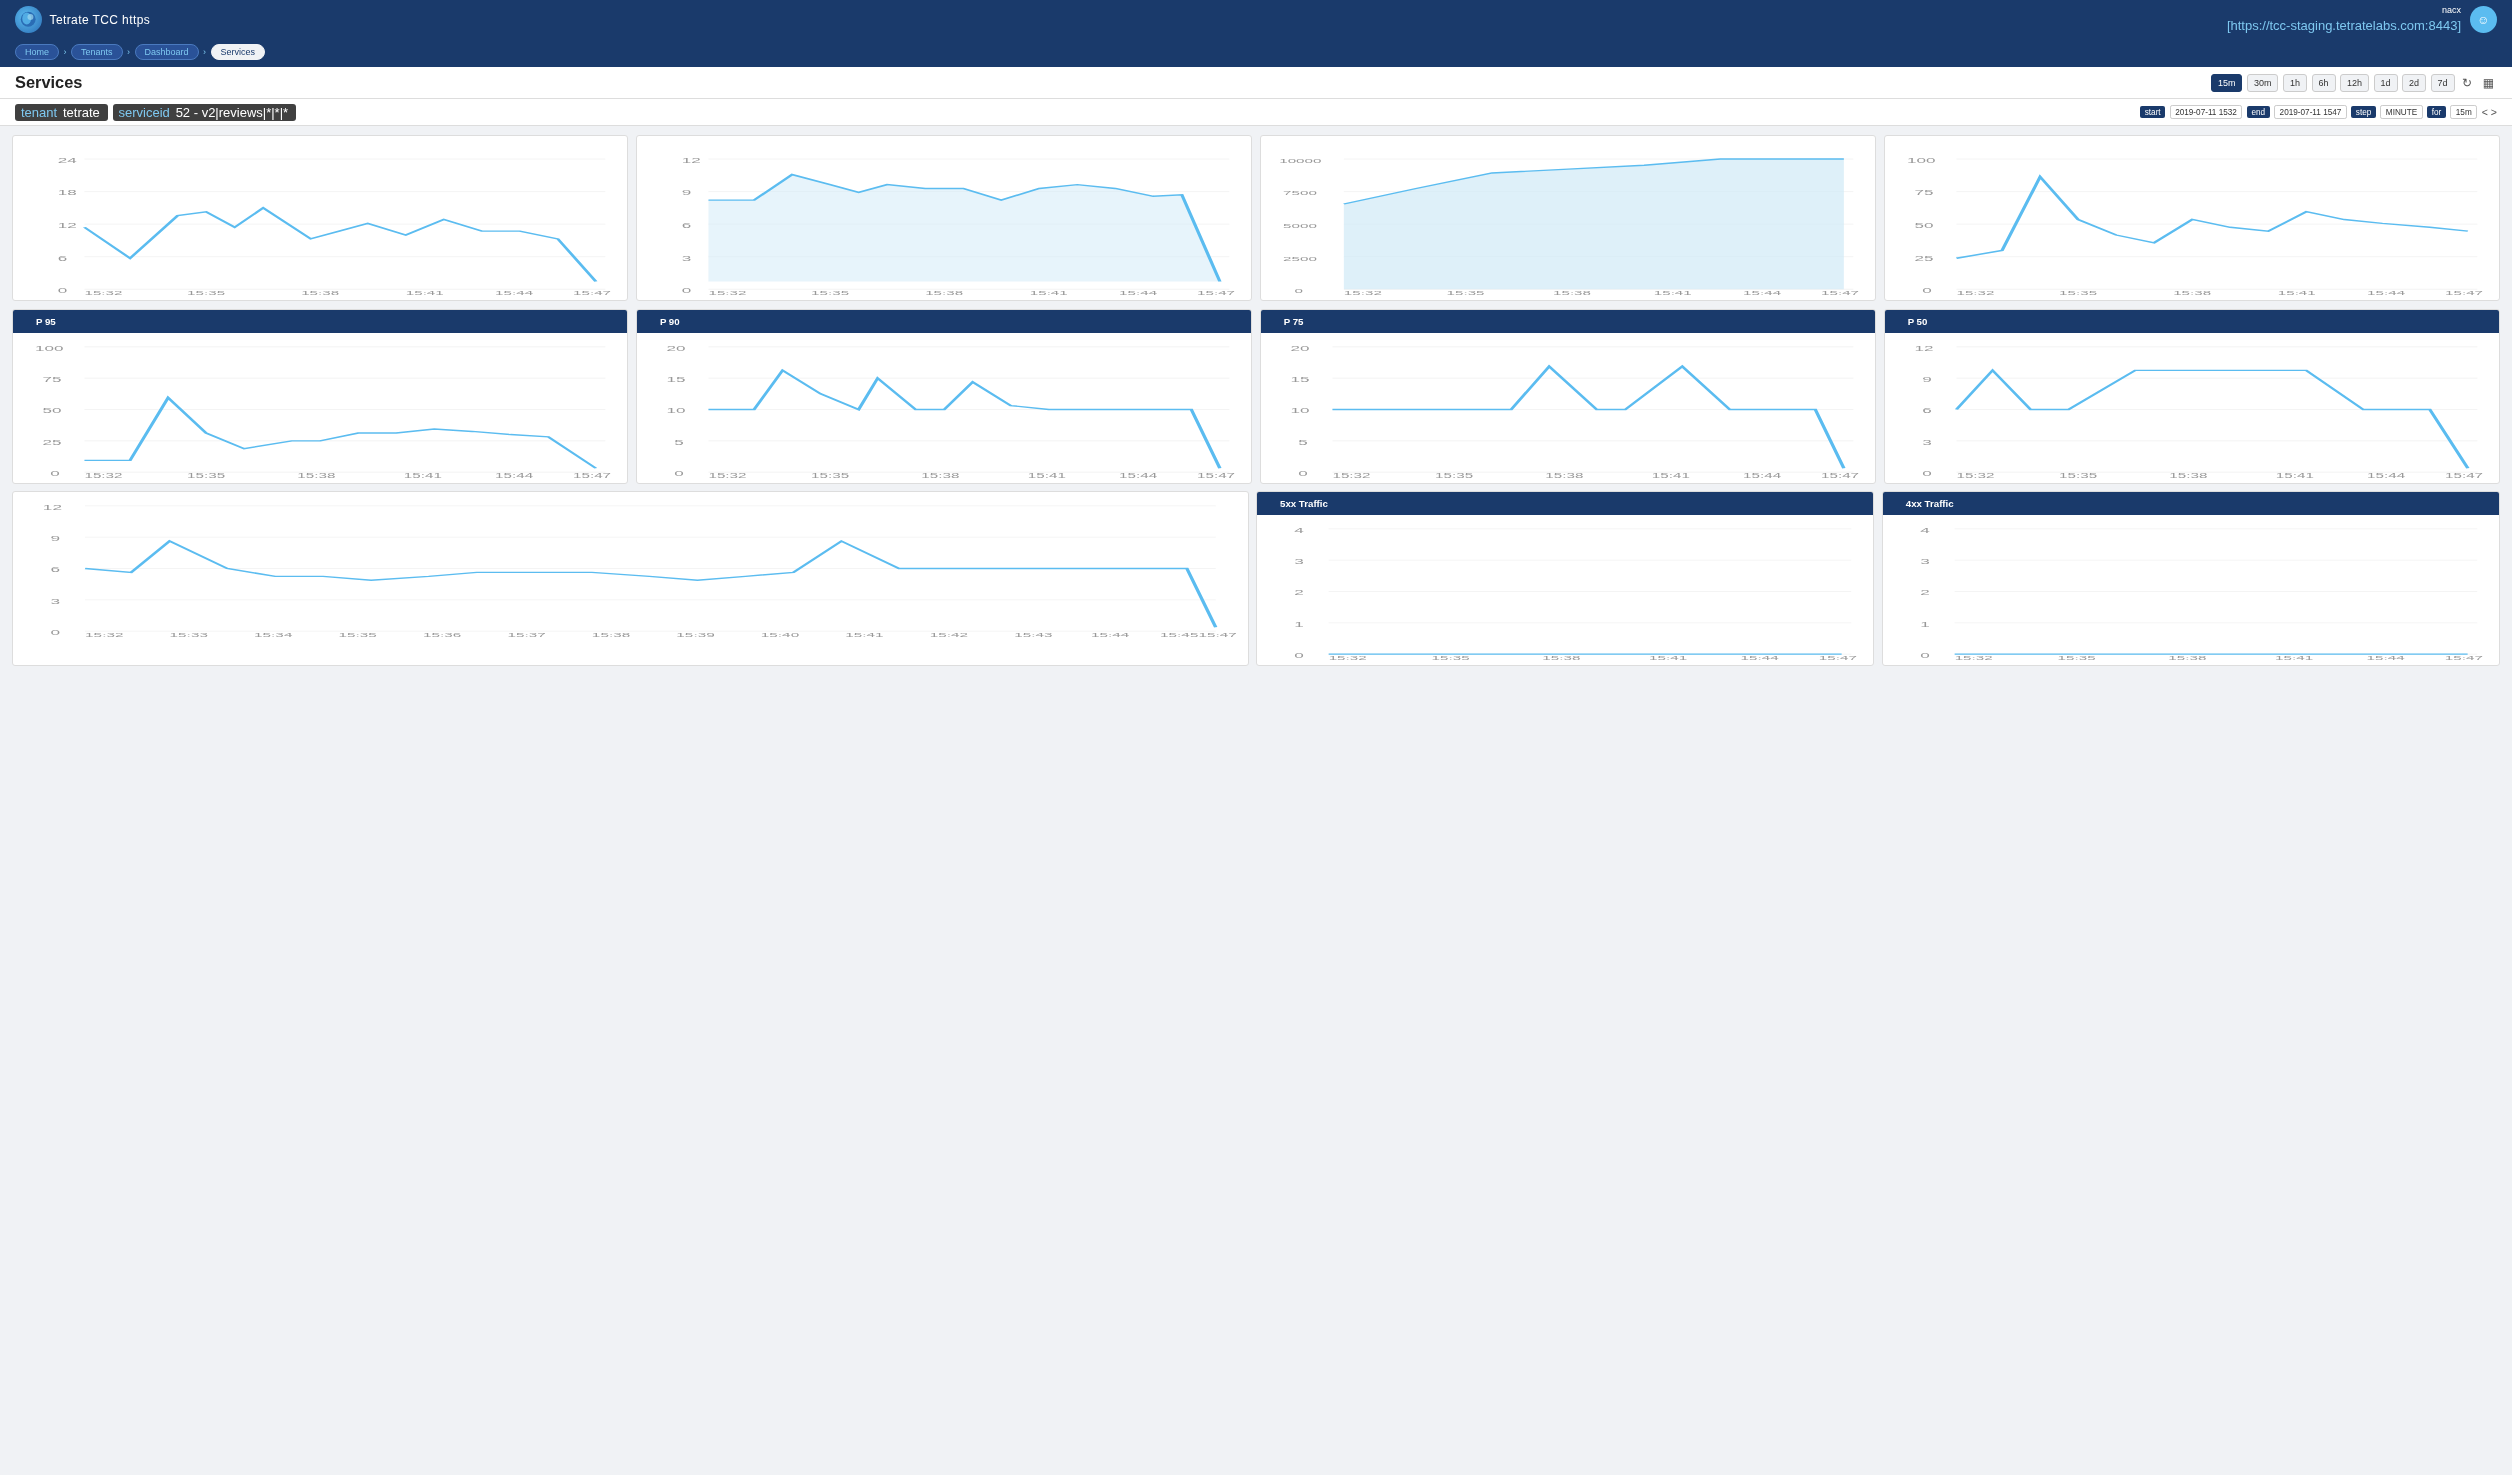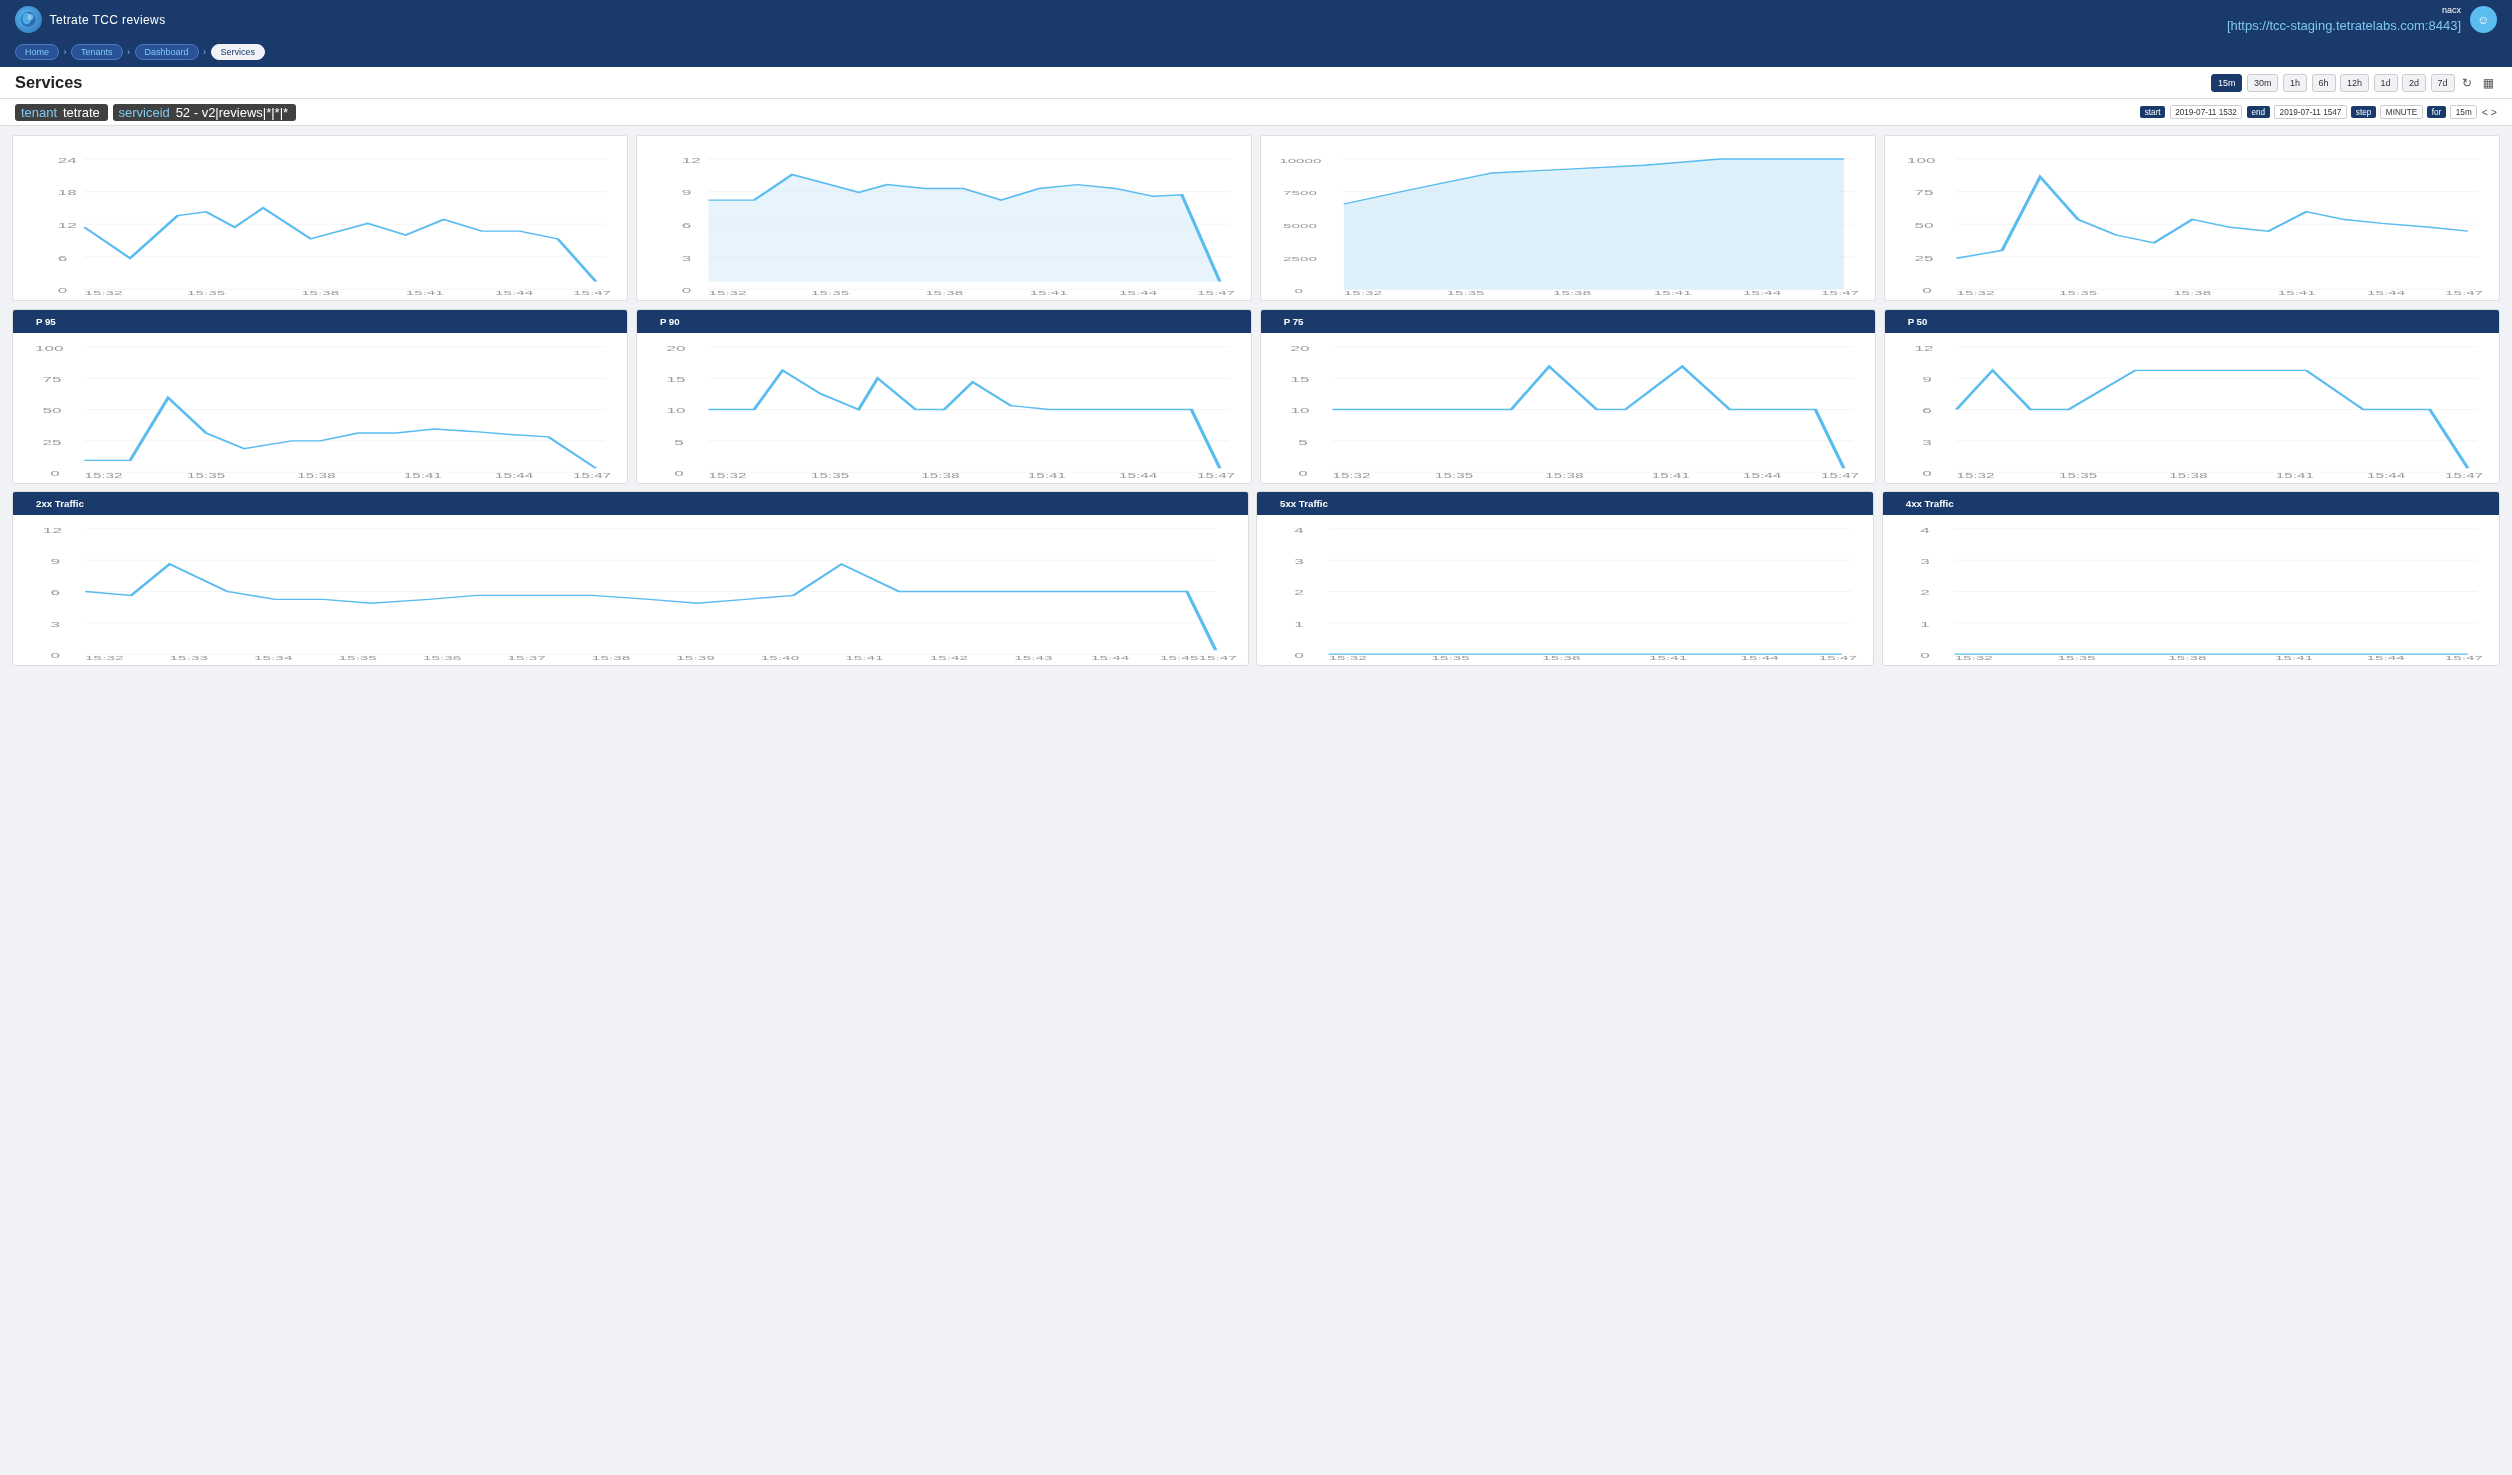--- a/index.html
+++ b/index.html
@@ -170,21 +170,21 @@
 
 <div class="header">
   <div class="header-left">
     <div class="logo-icon">
       <svg width="16.4" height="16.4" viewBox="0 0 22 22">
         <circle cx="11" cy="11" r="10" fill="#2a6db5"></circle>
         <ellipse cx="9" cy="10" rx="6" ry="8" fill="#5bbcf0" opacity="0.8"></ellipse>
         <circle cx="14" cy="8" r="4" fill="#a0d8f0" opacity="0.7"></circle>
       </svg>
     </div>
-    <span class="app-title">Tetrate TCC reviews</span>
+    <span class="app-title">Tetrate TCC https</span>
   </div>
   <div class="header-right">
     <div class="user-info">
       <div>nacx</div>
       <div style="font-size:13px;color:#7ec8f0;padding-left:32px;">[https://tcc-staging.tetratelabs.com:8443]</div>
     </div>
     <div class="user-avatar">☺</div>
   </div>
 </div>
 
@@ -454,21 +454,20 @@
           <text x="252" y="178" font-size="8" fill="#999">15:44</text>
           <text x="293" y="178" font-size="8" fill="#999">15:47</text>
         </svg>
       </div>
     </div>
   </div>
 
   <div class="grid-3">
 
     <div class="chart-card">
-      <div class="chart-header">2xx Traffic</div>
       <div class="chart-body" style="height:150px;">
         <svg viewBox="0 0 640 180" preserveAspectRatio="none" style="font-size:13px">
           <text x="18" y="175" font-size="9" fill="#999">0</text>
           <text x="18" y="135" font-size="9" fill="#999">3</text>
           <text x="18" y="95" font-size="9" fill="#999">6</text>
           <text x="18" y="55" font-size="9" fill="#999">9</text>
           <text x="14" y="15" font-size="9" fill="#999">12</text>
           <line x1="36" y1="170" x2="625" y2="170" stroke="#eee" stroke-width="0.5"></line>
           <line x1="36" y1="130" x2="625" y2="130" stroke="#eee" stroke-width="0.5"></line>
           <line x1="36" y1="90" x2="625" y2="90" stroke="#eee" stroke-width="0.5"></line>

